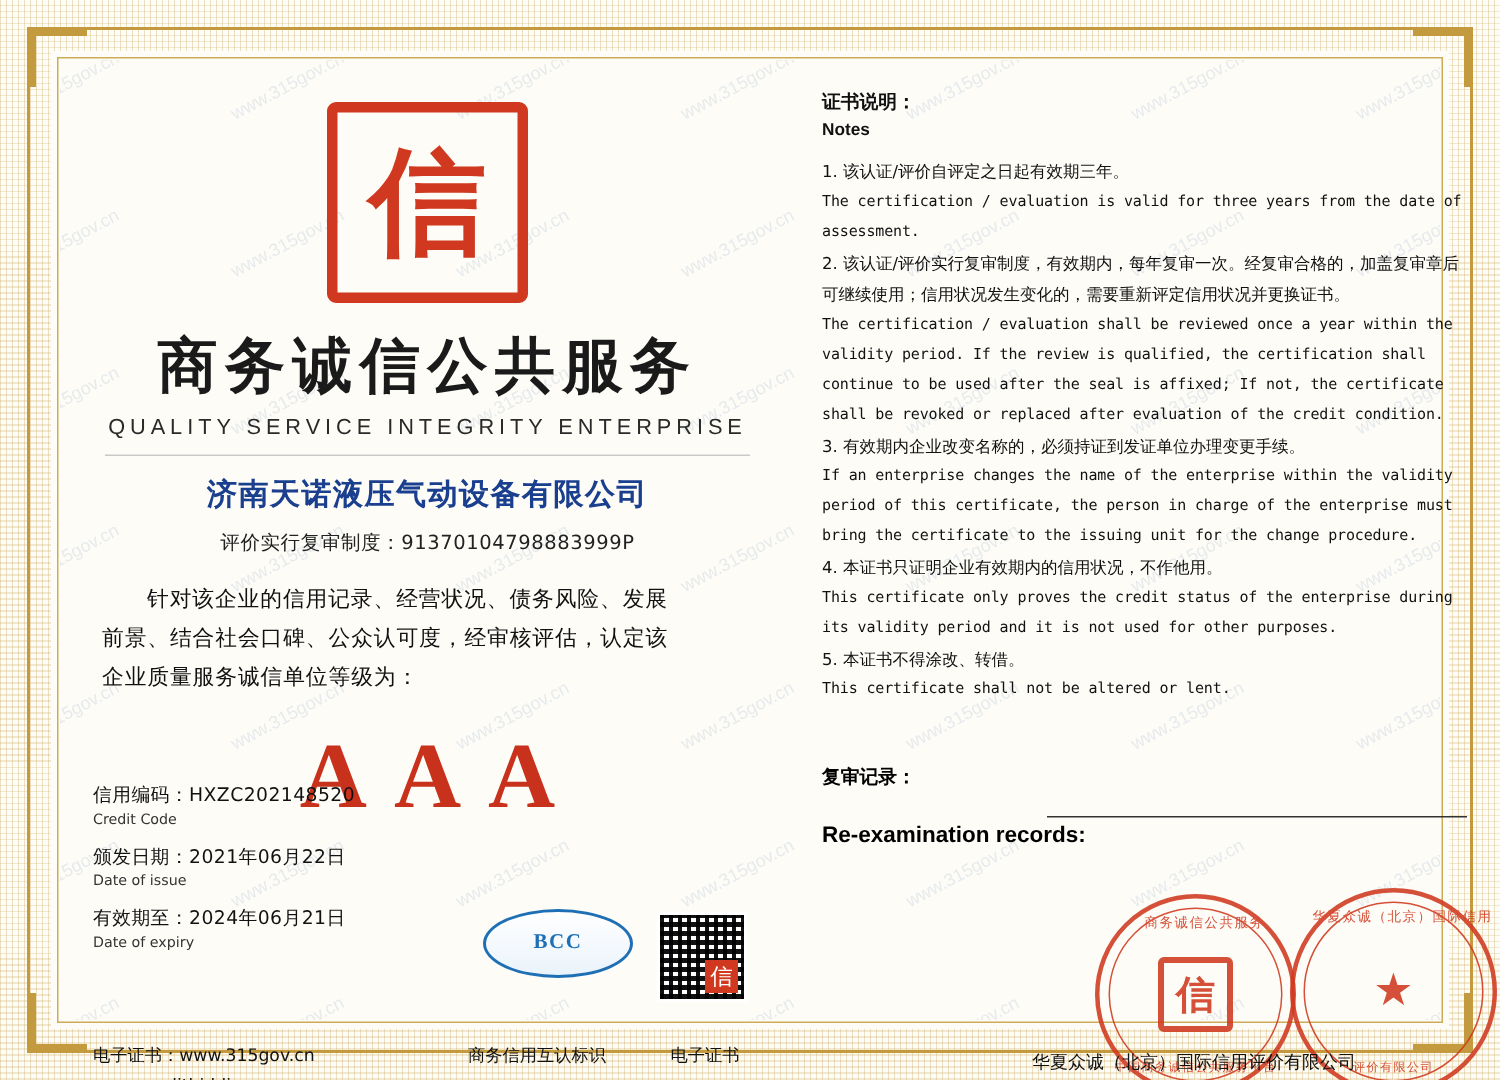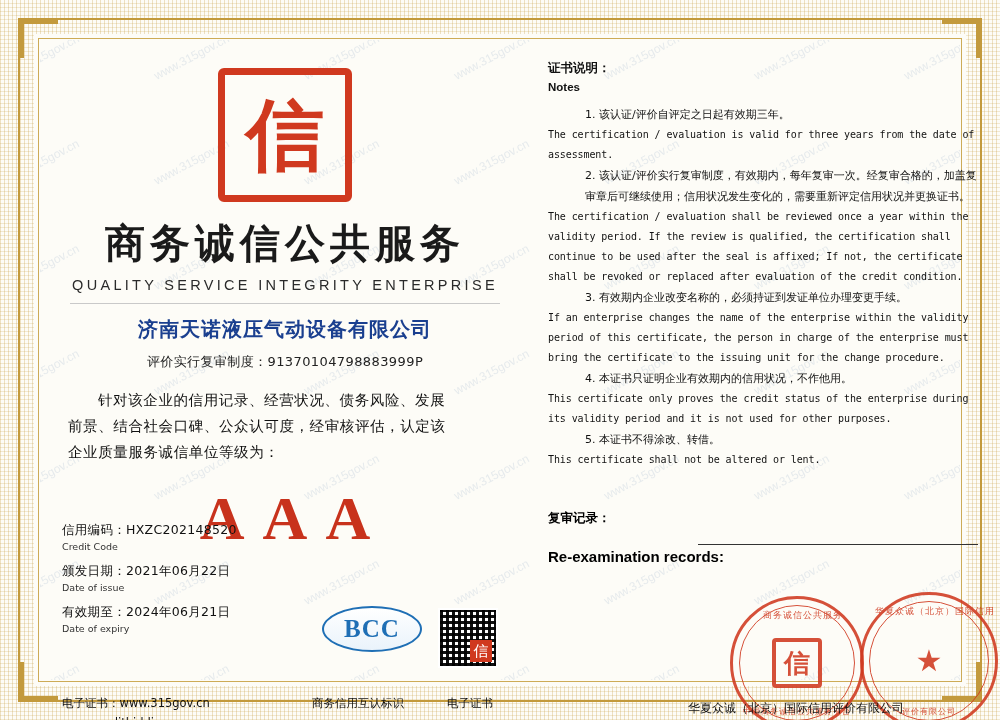--- a/index.html
+++ b/index.html
@@ -103,21 +103,21 @@
   .info .row{margin-bottom:11px;}
   .info .cn{font-size:12.5px;letter-spacing:.3px;}
   .info .en{font-size:9.5px;color:#333;margin-top:2px;}
   .bcc{
     position:absolute;left:282px;top:566px;width:100px;height:46px;
     display:flex;align-items:center;justify-content:center;
   }
   .bcc-oval{
     width:96px;height:42px;border:2px solid #1f6fb5;border-radius:50%;
     display:flex;align-items:center;justify-content:center;
-    color:#1f6fb5;font-size:25px;font-weight:bold;letter-spacing:1px;
+    color:#1f6fb5;font-size:14px;font-weight:bold;letter-spacing:1px;
     font-family:"Liberation Serif", serif;
     background:linear-gradient(180deg,#ffffff 0%,#eaf3fb 100%);
   }
   .qr{
     position:absolute;left:398px;top:568px;width:56px;height:56px;
     background:
       repeating-linear-gradient(0deg,#111 0 3px,#fff 3px 6px),
       repeating-linear-gradient(90deg,#111 0 3px,#fff 3px 6px);
     background-blend-mode:multiply;
     border:2px solid #fff;
@@ -136,21 +136,21 @@
   .caption-row .c2{position:absolute;left:250px;top:0;}
   .caption-row .c3{position:absolute;left:385px;top:0;}
 
   
   .right{
     position:absolute;left:508px;top:18px;width:432px;
     font-size:10.5px;color:#111;line-height:19.5px;
   }
   .right .hd-cn{font-size:12.5px;font-weight:bold;font-family:"DejaVu Sans", sans-serif;}
   .right .hd-en{font-size:11.5px;font-weight:bold;margin-bottom:7px;}
-  .right .p-cn{font-family:"DejaVu Sans", sans-serif;font-size:11px;line-height:21px;margin-left:37px;}
+  .right .p-cn{font-family:"DejaVu Sans", sans-serif;font-size:11px;line-height:21px;}
   .right .p-en{font-family:"DejaVu Sans Mono", monospace;font-size:10px;line-height:20px;letter-spacing:-.1px;}
   .reexam{position:absolute;left:508px;top:470px;width:432px;}
   .reexam .r-cn{font-size:12.5px;font-family:"DejaVu Sans", sans-serif;font-weight:bold;}
   .reexam .r-en{font-size:15px;font-weight:bold;margin-top:21px;}
   .reexam .line{
     position:absolute;left:150px;top:34px;width:280px;border-bottom:1px solid #333;
   }
 
   
   .stamp{

